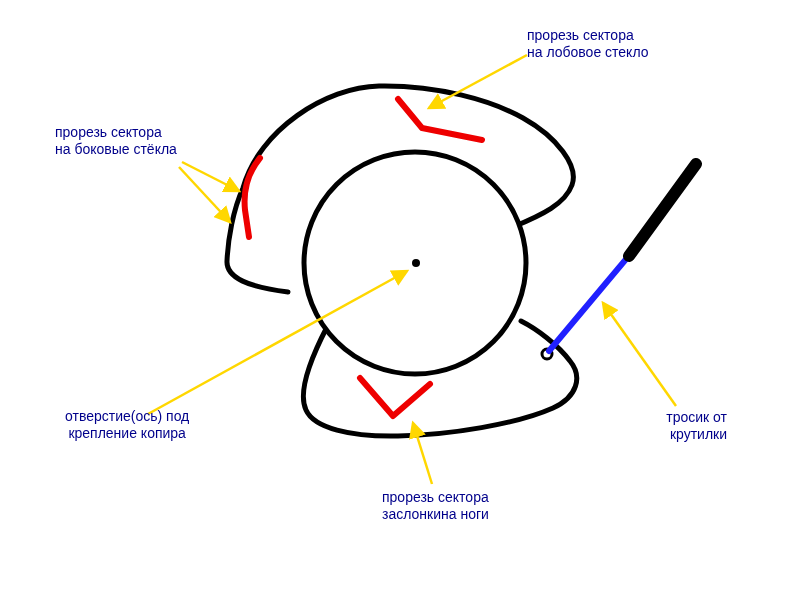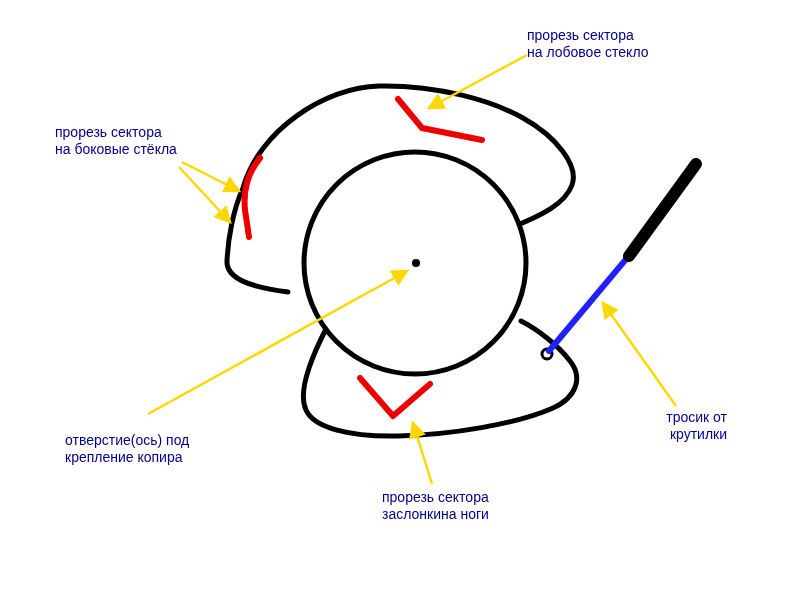--- a/index.html
+++ b/index.html
@@ -88,21 +88,21 @@
 
     <line x1="646" y1="406" x2="573" y2="303" stroke="#ffd700" stroke-width="2.5" marker-end="url(#arrowhead)"></line>
   </svg>
 
   <div class="label" style="left:497px; top:27px;">прорезь сектора
 на лобовое стекло</div>
 
   <div class="label" style="left:25px; top:124px;">прорезь сектора
 на боковые стёкла</div>
 
-  <div class="label" style="left:35px; top:432px;">отверстие(ось) под
+  <div class="label" style="left:35px; top:408px;text-align:center;">отверстие(ось) под
 крепление копира</div>
 
   <div class="label" style="left:352px; top:489px;">прорезь сектора
 заслонкина ноги</div>
 
   <div class="label label-cable" style="left:613px; top:409px;">тросик  от
 крутилки</div>
 
 </div>
 

